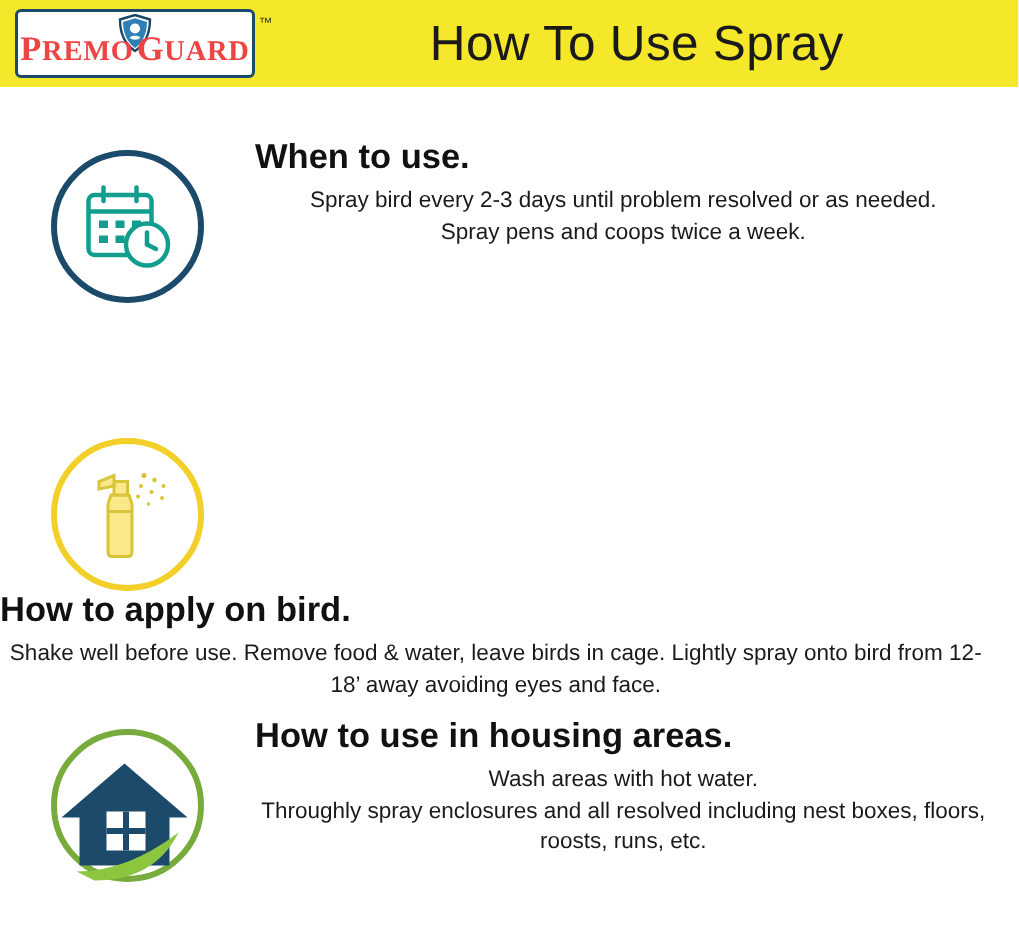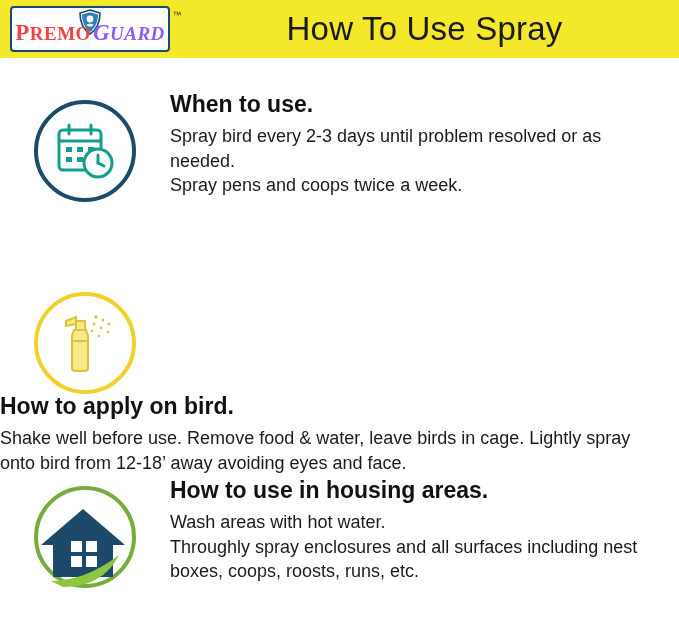--- a/index.html
+++ b/index.html
@@ -61,23 +61,22 @@
     font-family: "Liberation Serif", serif;
     font-weight: bold;
     letter-spacing: 0.5px;
   }
   .logo-premo {
     color: #ef4444;
     font-size: 19px;
   }
   .logo-premo .big { font-size: 23px; }
   .logo-guard {
-    color: #8b5cf6;
+    color: #ef4444;
     font-size: 19px;
-    font-style: italic;
   }
   .logo-guard .big { font-size: 23px; }
   .logo-tm {
     position: absolute;
     right: -14px;
     top: 2px;
     font-size: 9px;
     color: #2b2b2b;
     font-family: "Liberation Sans", sans-serif;
     font-weight: normal;
@@ -121,24 +120,25 @@
     padding-right: 18px;
   }
   .sec-title {
     font-size: 23px;
     font-weight: bold;
     color: #111111;
     margin: 0 0 7px 0;
     line-height: 1.1;
   }
   .sec-body {
-    font-size: 18px;
+    font-size: 15px;
     color: #1a1a1a;
     line-height: 1.36;
     white-space: pre-line;
+    text-align: center;
   }
 
   #sec1 { top: 92px; }
   #sec2 { top: 284px; flex-direction: column; }
   #sec3 { top: 478px; }
 </style>
 </head>
 <body>
 
 <div id="page">
@@ -223,17 +223,17 @@
           <rect x="38" y="56" width="26" height="26" fill="#ffffff"></rect>
           <line x1="51" y1="56" x2="51" y2="82" stroke="#1b4a6b" stroke-width="4"></line>
           <line x1="38" y1="69" x2="64" y2="69" stroke="#1b4a6b" stroke-width="4"></line>
           <path d="M18 96 Q52 96 86 70 Q70 102 30 102 Z" fill="#8cc63f"></path>
         </svg>
       </div>
     </div>
     <div class="text-col">
       <div class="sec-title">How to use in housing areas.</div>
       <div class="sec-body">Wash areas with hot water.
-Throughly spray enclosures and all surfaces including nest boxes, coops, roosts, runs, etc.</div>
+Throughly spray enclosures and all resolved including nest boxes, floors, roosts, runs, etc.</div>
     </div>
   </div>
 
 </div>
 
 </body></html>

